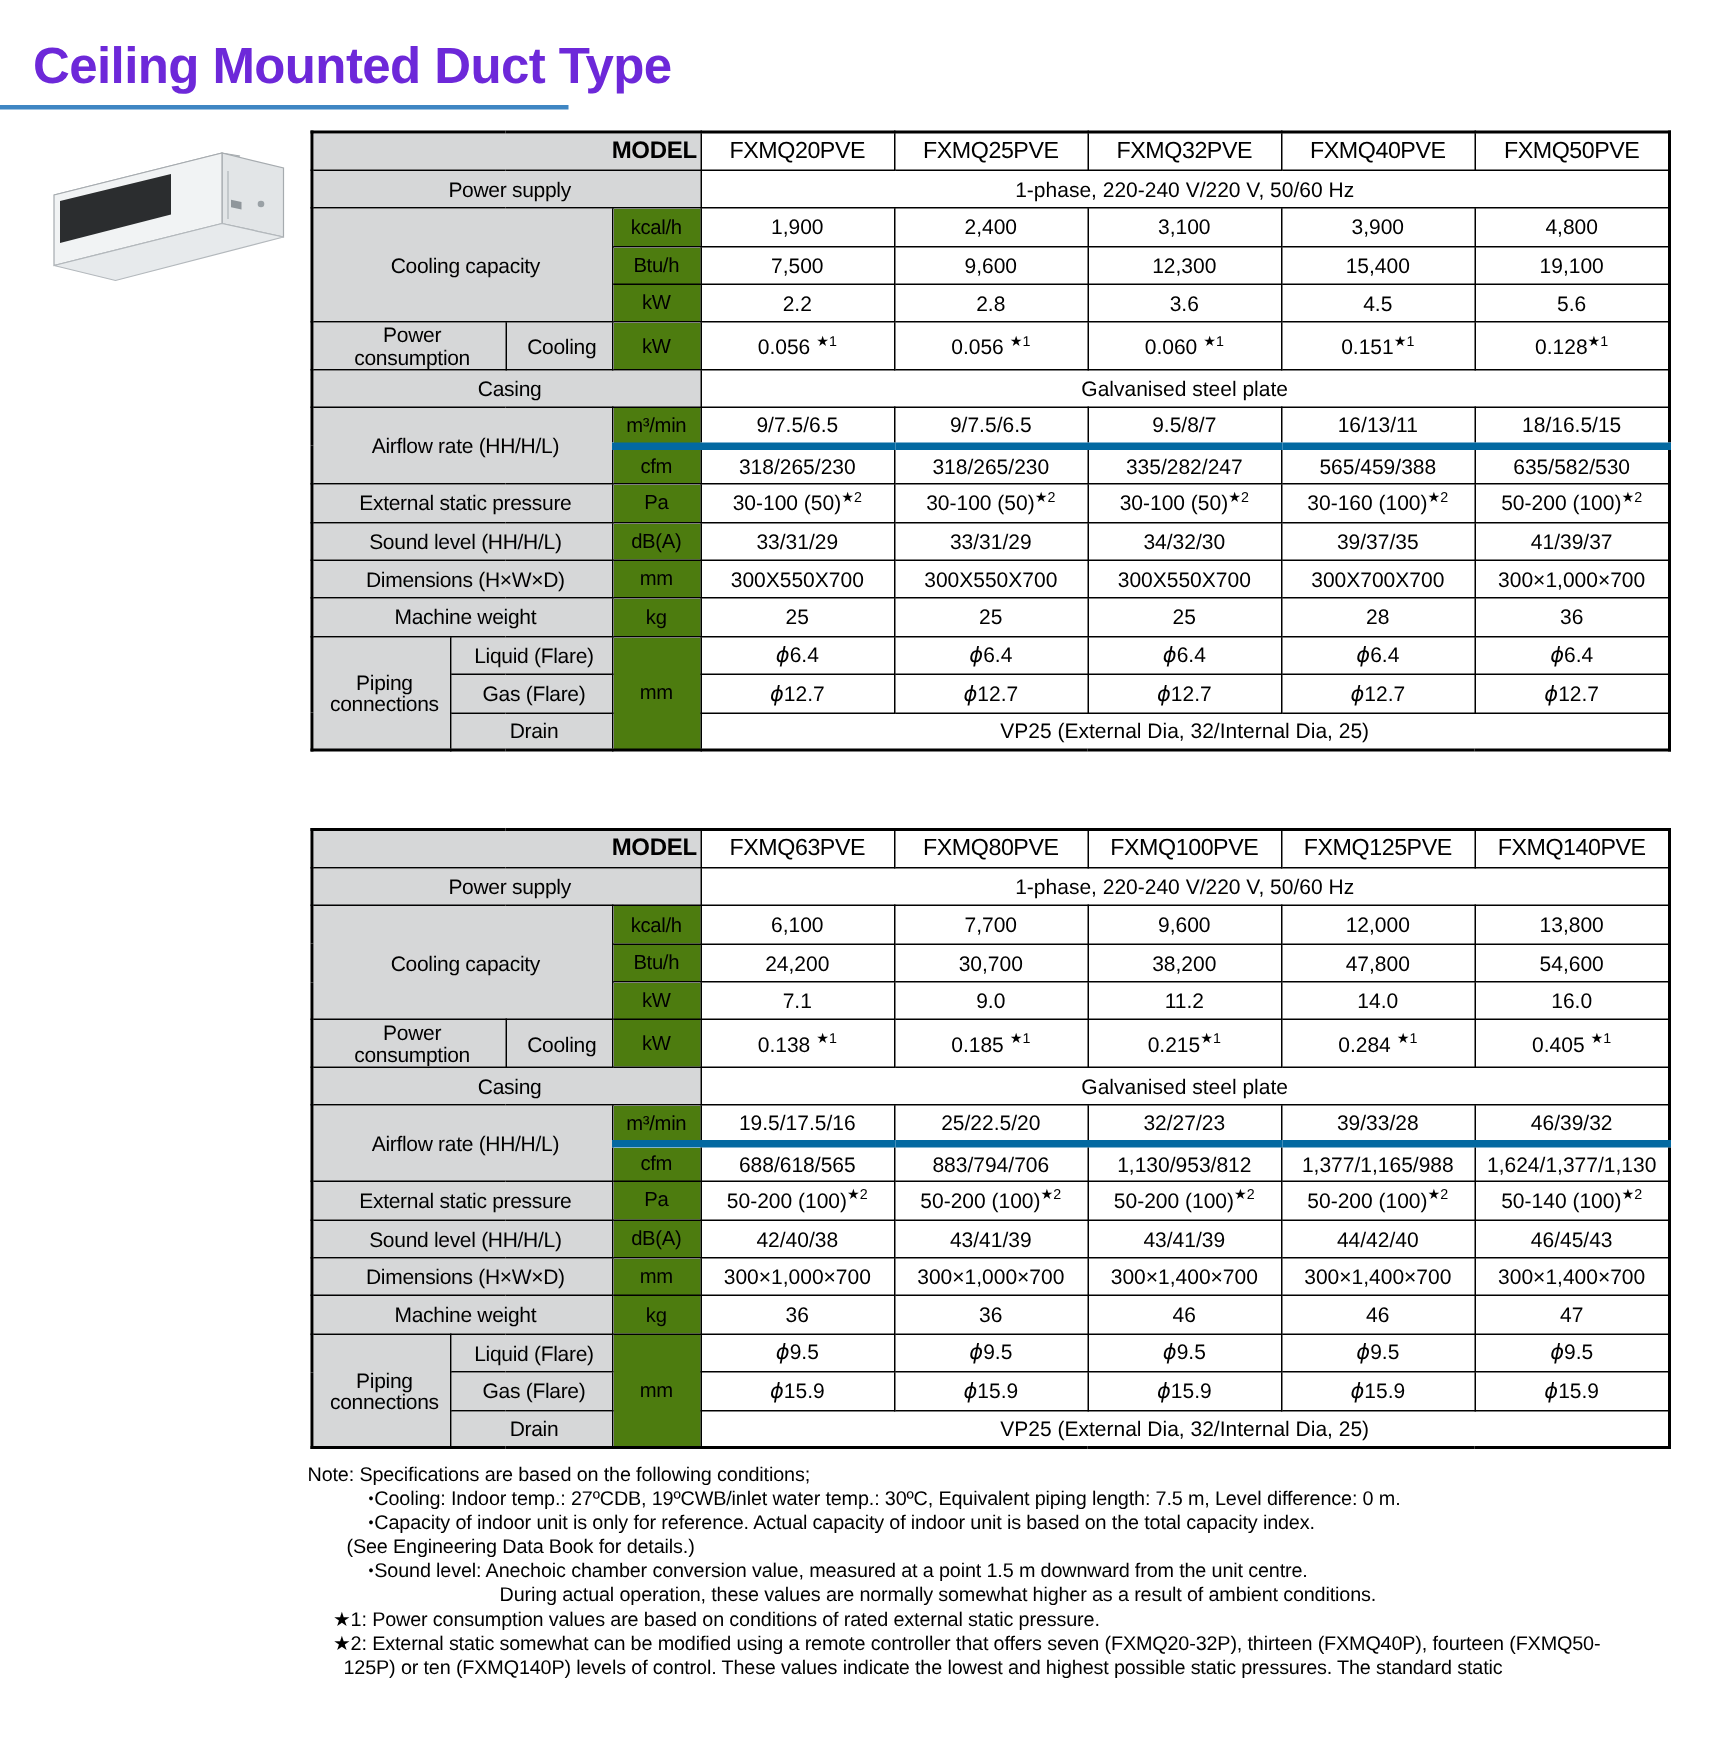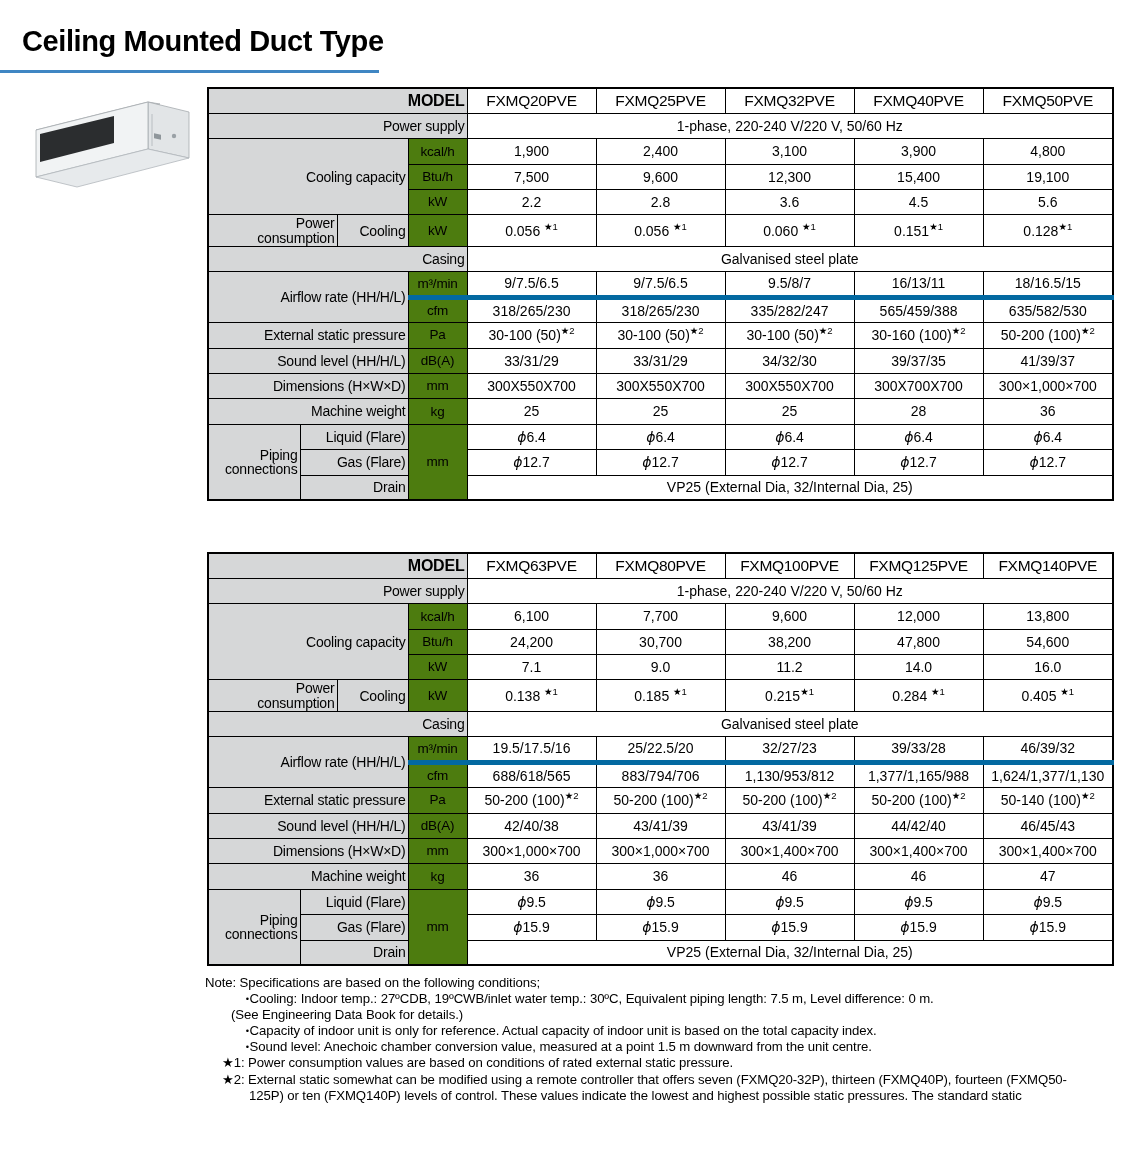--- a/index.html
+++ b/index.html
@@ -1,48 +1,48 @@
 <!DOCTYPE html>
 <html><head>
 <meta charset="utf-8">
 <style>
   html,body{margin:0;padding:0;background:#fff;}
   #page{position:relative;width:1140px;height:1170px;background:#ffffff;overflow:hidden;
         font-family:"Liberation Sans",sans-serif;color:#000;}
 
   
-  #page-title{position:absolute;left:22px;top:25px;font-size:29px;font-weight:700;
-              color:#000000;letter-spacing:-0.4px;}
+  #page-title{position:absolute;left:22px;top:25px;font-size:34px;font-weight:700;
+              color:#6d28d9;letter-spacing:-0.4px;}
   #title-underline{position:absolute;left:0;top:70px;width:379px;height:3px;background:#3f86c3;}
 
   
   #product-illustration{position:absolute;left:26px;top:92px;}
 
   
   .spec-table{position:absolute;left:207px;border-collapse:collapse;table-layout:fixed;
               width:905px;border:2px solid #000;}
   #spec-table-1{top:87px;}
   #spec-table-2{top:552px;}
   .spec-table tr{height:25.4px;}
   .spec-table td,.spec-table th{border:1px solid #000;text-align:center;vertical-align:middle;
               font-size:14px;line-height:1.02;padding:1px 2px;overflow:hidden;font-weight:400;}
   .spec-table th.model{font-weight:400;font-size:15.5px;letter-spacing:-0.3px;background:#fff;}
-  .spec-table .lbl{background:#d6d7d8;text-align:right;padding-left:6px;font-size:14px;letter-spacing:-0.2px;}
+  .spec-table .lbl{background:#d6d7d8;text-align:center;padding-left:6px;font-size:14px;letter-spacing:-0.2px;}
   .spec-table .model-lbl{text-align:right;font-weight:700;font-size:16px;padding-left:2px;}
   .spec-table .unit{background:#4d7c0f;font-size:13.5px;letter-spacing:-0.2px;}
   .spec-table .grayb{border-bottom:5px solid #0369a1;}
   .spec-table sup{font-size:9.5px;line-height:0;vertical-align:super;letter-spacing:0;}
   .phi{font-style:italic;font-family:"DejaVu Sans",sans-serif;}
 
   
   #notes{position:absolute;left:205px;top:975px;width:933px;font-size:13.2px;
          line-height:16.1px;letter-spacing:-0.1px;}
   .nl{white-space:nowrap;}
   .ind0{margin-left:0;} .ind1{margin-left:40px;} .ind2{margin-left:26px;}
-  .ind3{margin-left:128px;} .ind4{margin-left:17px;} .ind5{margin-left:44px;}
+  .ind3{margin-left:128px;} .ind4{margin-left:17px;} .ind5{margin-left:24px;}
   .blt{display:inline-block;transform:scale(0.72);transform-origin:center;}
 </style>
 </head>
 <body>
 
 <div id="page">
 
   <div id="page-title">Ceiling Mounted Duct Type</div>
   <div id="title-underline"></div>
 
@@ -337,22 +337,23 @@
           <td class="lbl" colspan="2">Drain</td>
           <td class="val" colspan="5">VP25 (External Dia, 32/Internal Dia, 25)</td>
         </tr>
       </tbody>
     </table>
 
   <div id="notes">
     <div class="nl ind0">Note: Specifications are based on the following conditions;</div>
     <div id="note-lines">
         <div class="nl ind1"><span class="blt">•</span><span>Cooling: Indoor temp.: 27ºCDB, 19ºCWB/inlet water temp.: 30ºC, Equivalent piping length: 7.5 m, Level difference: 0 m.</span></div>
+        <div class="nl ind1"><span class="blt">•</span><span>Capacity of indoor unit is only for reference. Actual capacity of indoor unit is based on the total capacity index.</span></div>
         <div class="nl ind2"><span>(See Engineering Data Book for details.)</span></div>
-        <div class="nl ind1"><span class="blt">•</span><span>Capacity of indoor unit is only for reference. Actual capacity of indoor unit is based on the total capacity index.</span></div>
         <div class="nl ind1"><span class="blt">•</span><span>Sound level: Anechoic chamber conversion value, measured at a point 1.5 m downward from the unit centre.</span></div>
+        <div class="nl ind3"><span>During actual operation, these values are normally somewhat higher as a result of ambient conditions.</span></div>
         <div class="nl ind4"><span>★1:</span> <span>Power consumption values are based on conditions of rated external static pressure.</span></div>
         <div class="nl ind4"><span>★2:</span> <span>External static somewhat can be modified using a remote controller that offers seven (FXMQ20-32P), thirteen (FXMQ40P), fourteen (FXMQ50-</span></div>
         <div class="nl ind5"><span>125P) or ten (FXMQ140P) levels of control. These values indicate the lowest and highest possible static pressures. The standard static</span></div>
       </div>
   </div>
 
 </div>
 
 </body></html>

